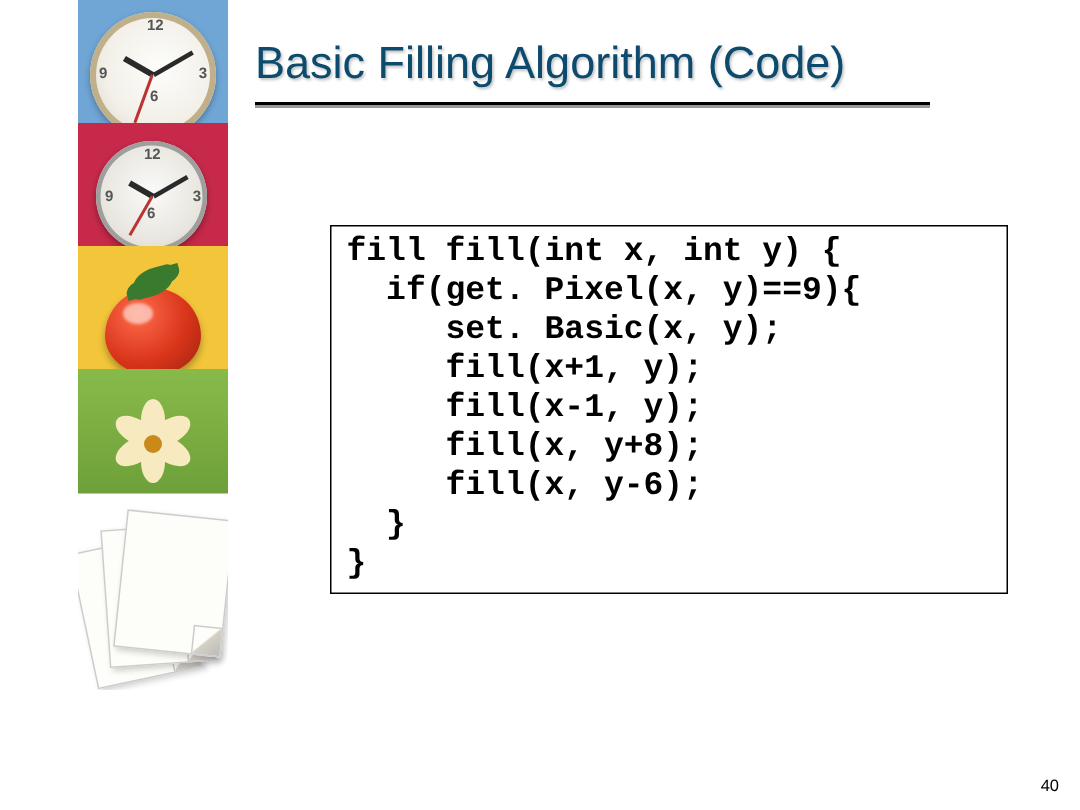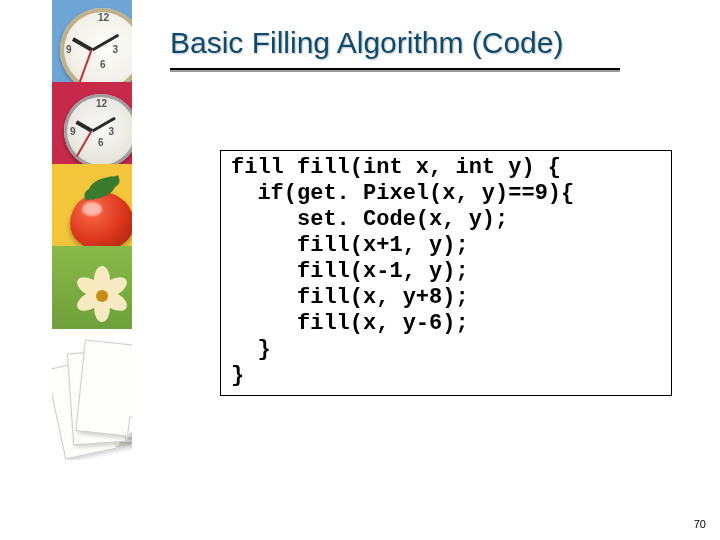--- a/index.html
+++ b/index.html
@@ -21,21 +21,21 @@
   .sidebar {
     position: absolute;
     left: 52px;
     top: 0;
     width: 100px;
     height: 460px;
     display: flex;
     flex-direction: column;
   }
   .tile {
-    width: 80px;
+    width: 100px;
     height: 100px;
     position: relative;
     overflow: hidden;
     box-sizing: border-box;
   }
   .tile-clock1 { background: #6fa6d6; }
   .clock-face {
     position: absolute;
     width: 84px; height: 84px;
     left: 8px; top: 8px;
@@ -202,23 +202,23 @@
         <div class="paper pb"></div>
         <div class="paper pc"></div>
     </div>
   </div>
 
   <div class="title">Basic Filling Algorithm (Code)</div>
   <div class="title-underline"></div>
 
   <div class="code-box"><span>fill fill(int x, int y) {</span>
 <span>  if(get. Pixel(x, y)==9){</span>
-<span>     set. Code(x, y);</span>
+<span>     set. Basic(x, y);</span>
 <span>     fill(x+1, y);</span>
 <span>     fill(x-1, y);</span>
 <span>     fill(x, y+8);</span>
 <span>     fill(x, y-6);</span>
 <span>  }</span>
 <span>}</span></div>
 
-  <div class="page-num">70</div>
+  <div class="page-num">40</div>
 
 </div>
 
 </body></html>

